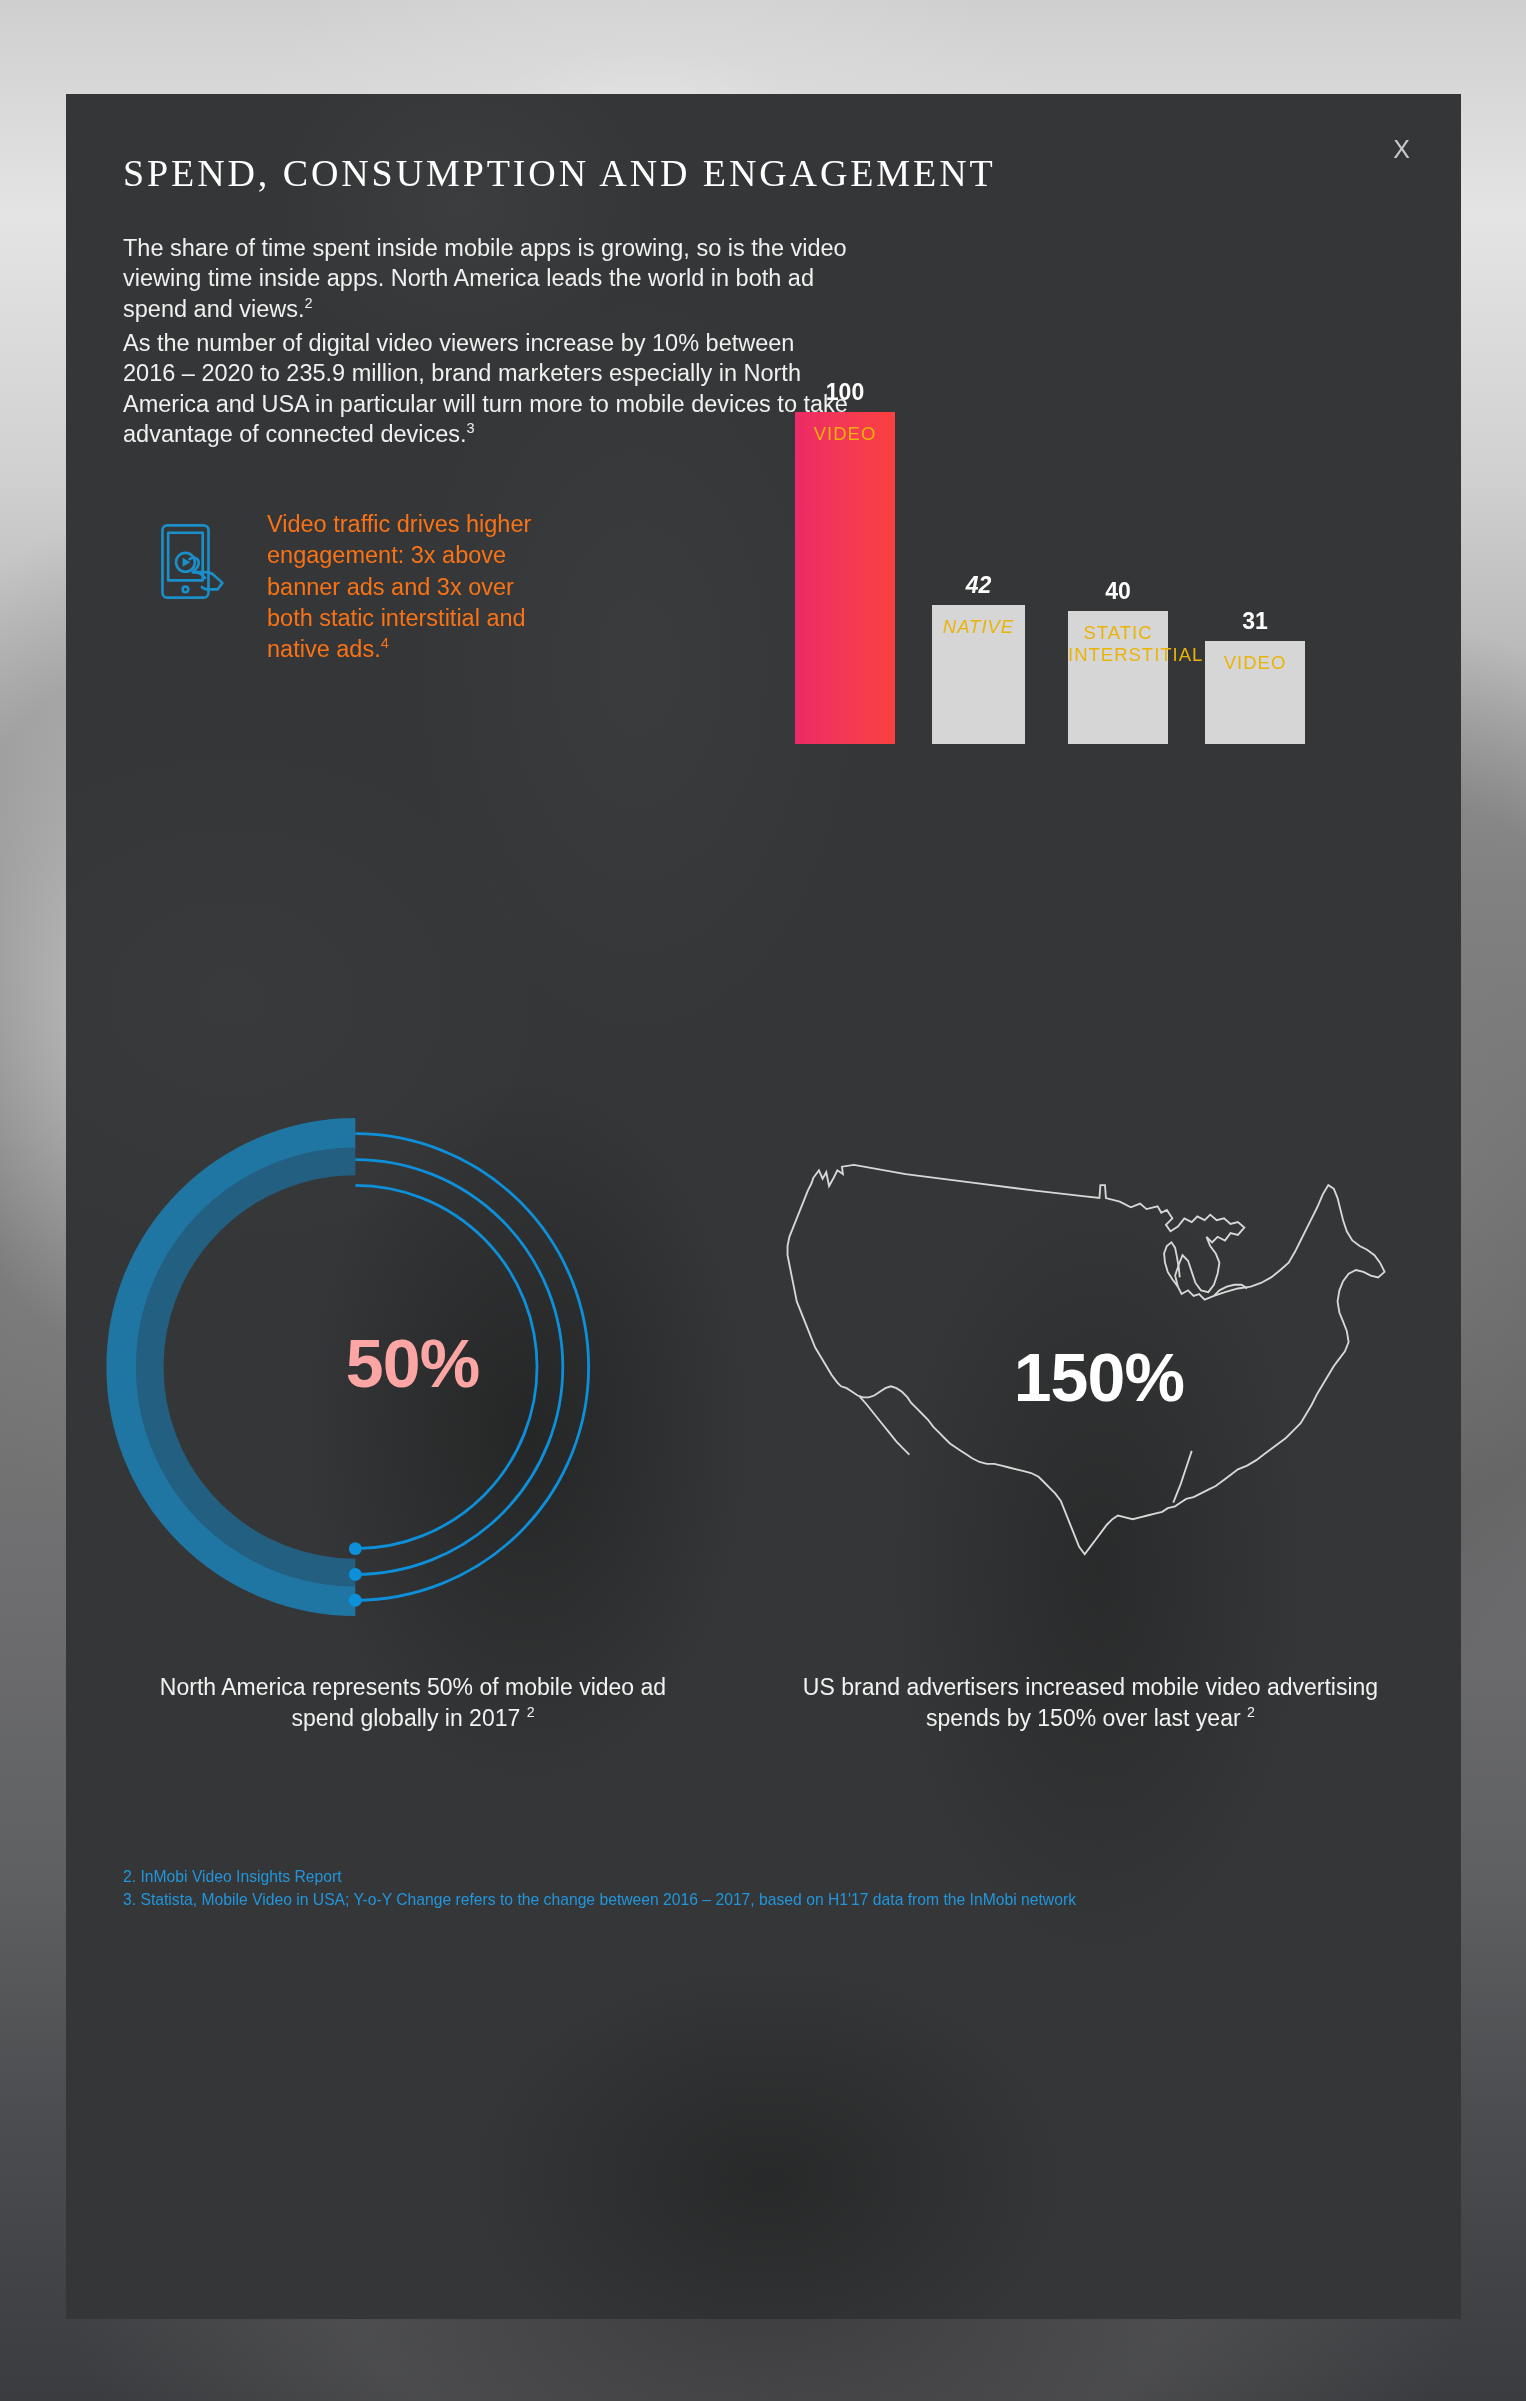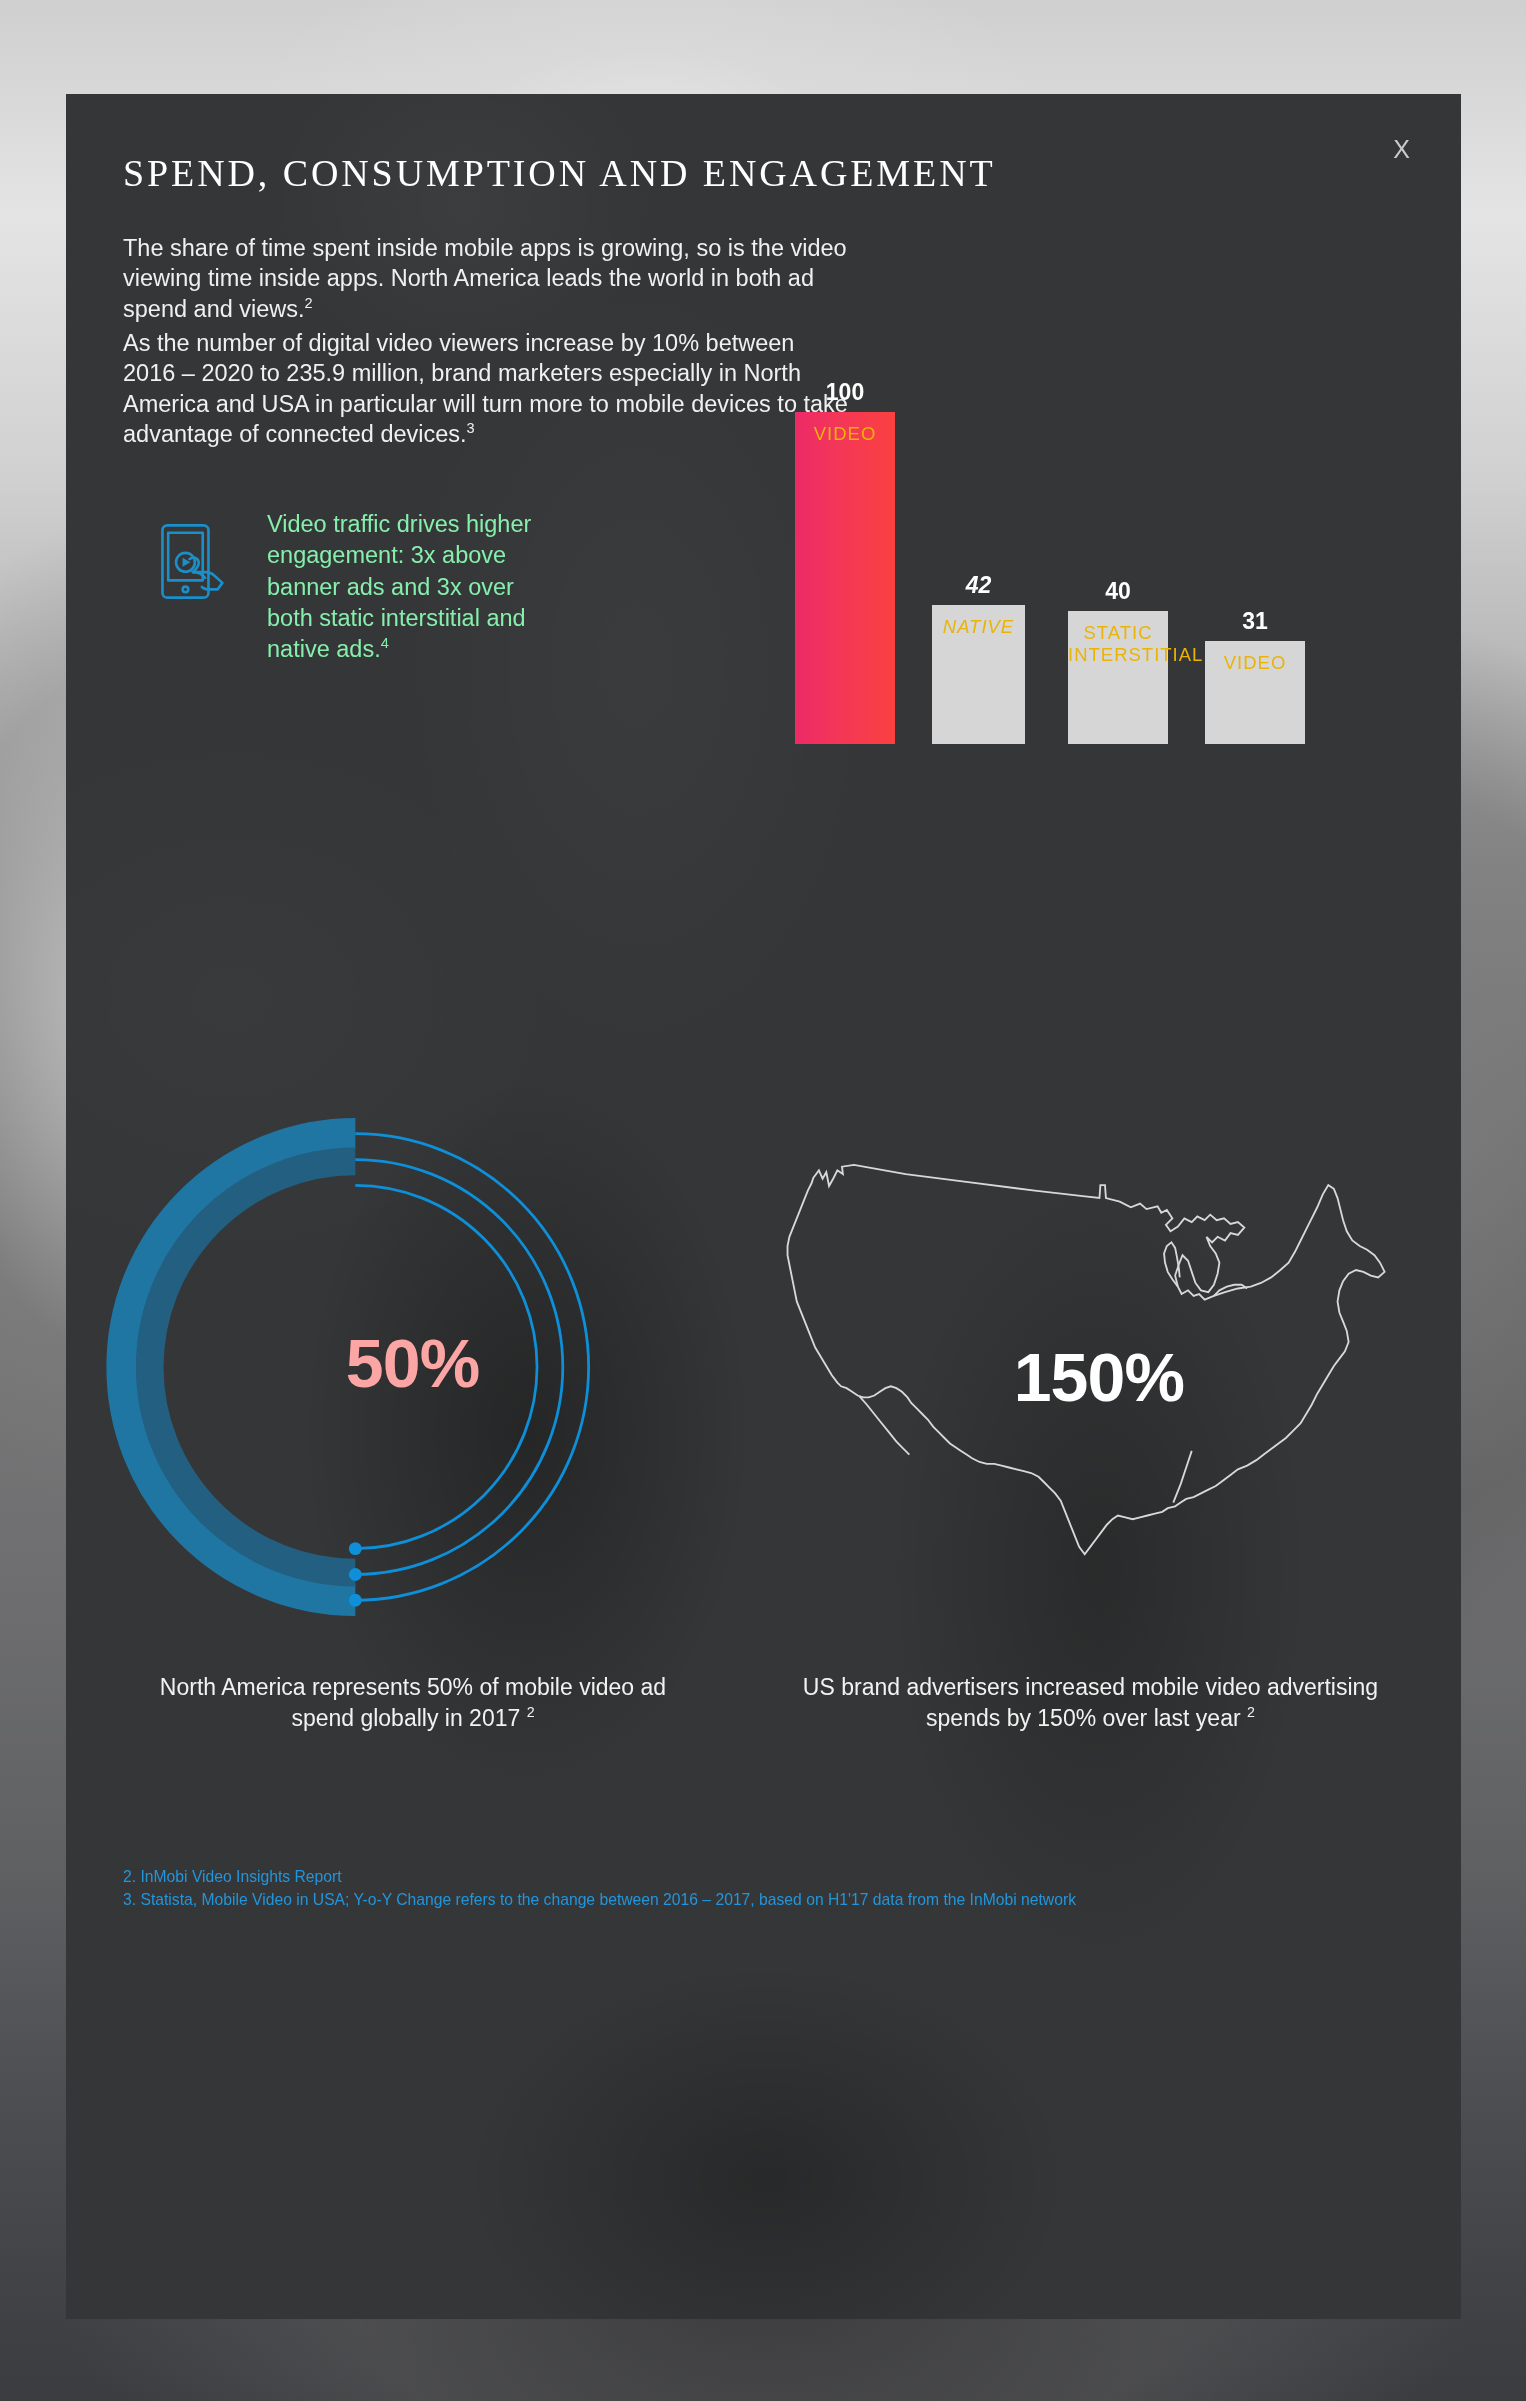--- a/index.html
+++ b/index.html
@@ -68,21 +68,21 @@
   }
   #para1{top:115px;}
   #para2{top:210px;}
   sup{font-size:0.62em;vertical-align:super;line-height:0;}
 
   
   #icon-block{position:absolute;left:28px;top:415px;width:443px;}
   #video-icon{position:absolute;left:66px;top:11px;width:92px;height:83px;}
   #engagement-text{
     position:absolute;left:173px;top:0px;width:277px;
-    color:#86efac;font-size:23.5px;line-height:1.33;
+    color:#f97316;font-size:23.5px;line-height:1.33;
   }
 
   
   #bar-chart{position:absolute;left:729px;top:318px;width:554px;height:397px;}
   .bar-col{position:absolute;bottom:65px;}
   .bar-rect{position:absolute;bottom:0;width:100%;}
   .bar-value{
     position:absolute;width:100%;text-align:center;
     color:#ffffff;font-size:23px;font-weight:bold;
     top:-33px;

